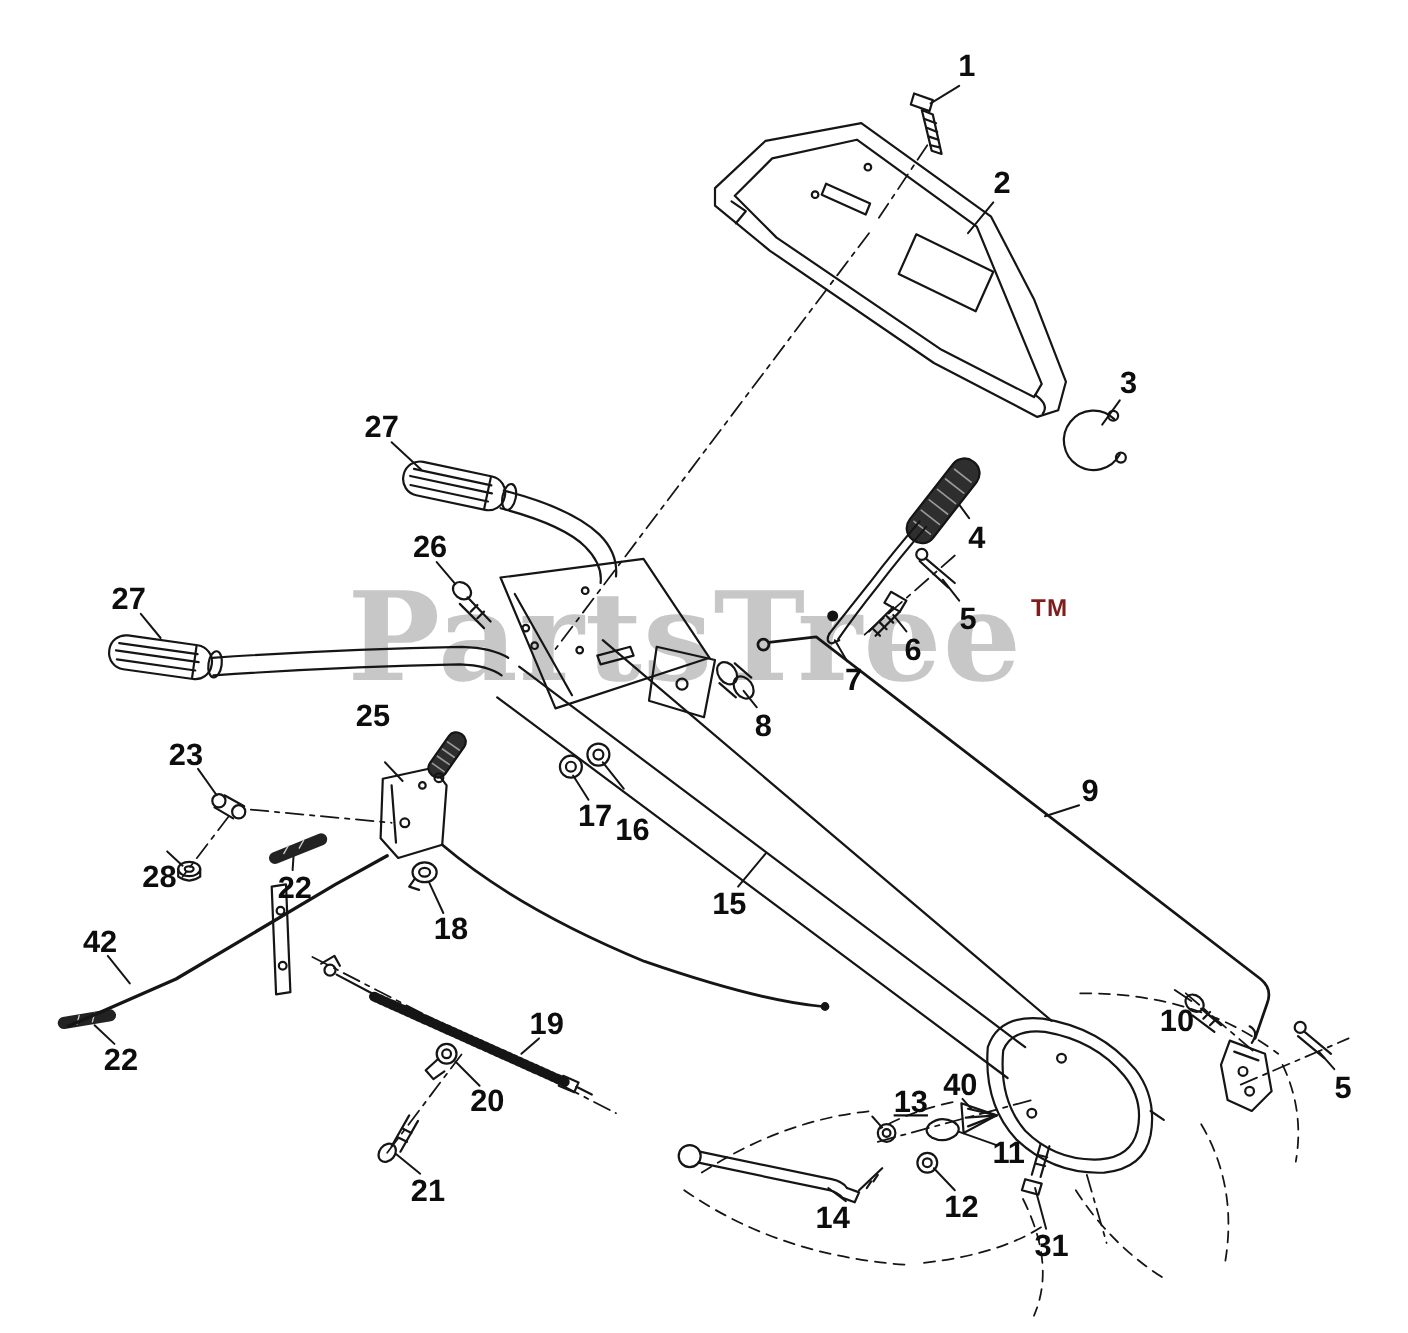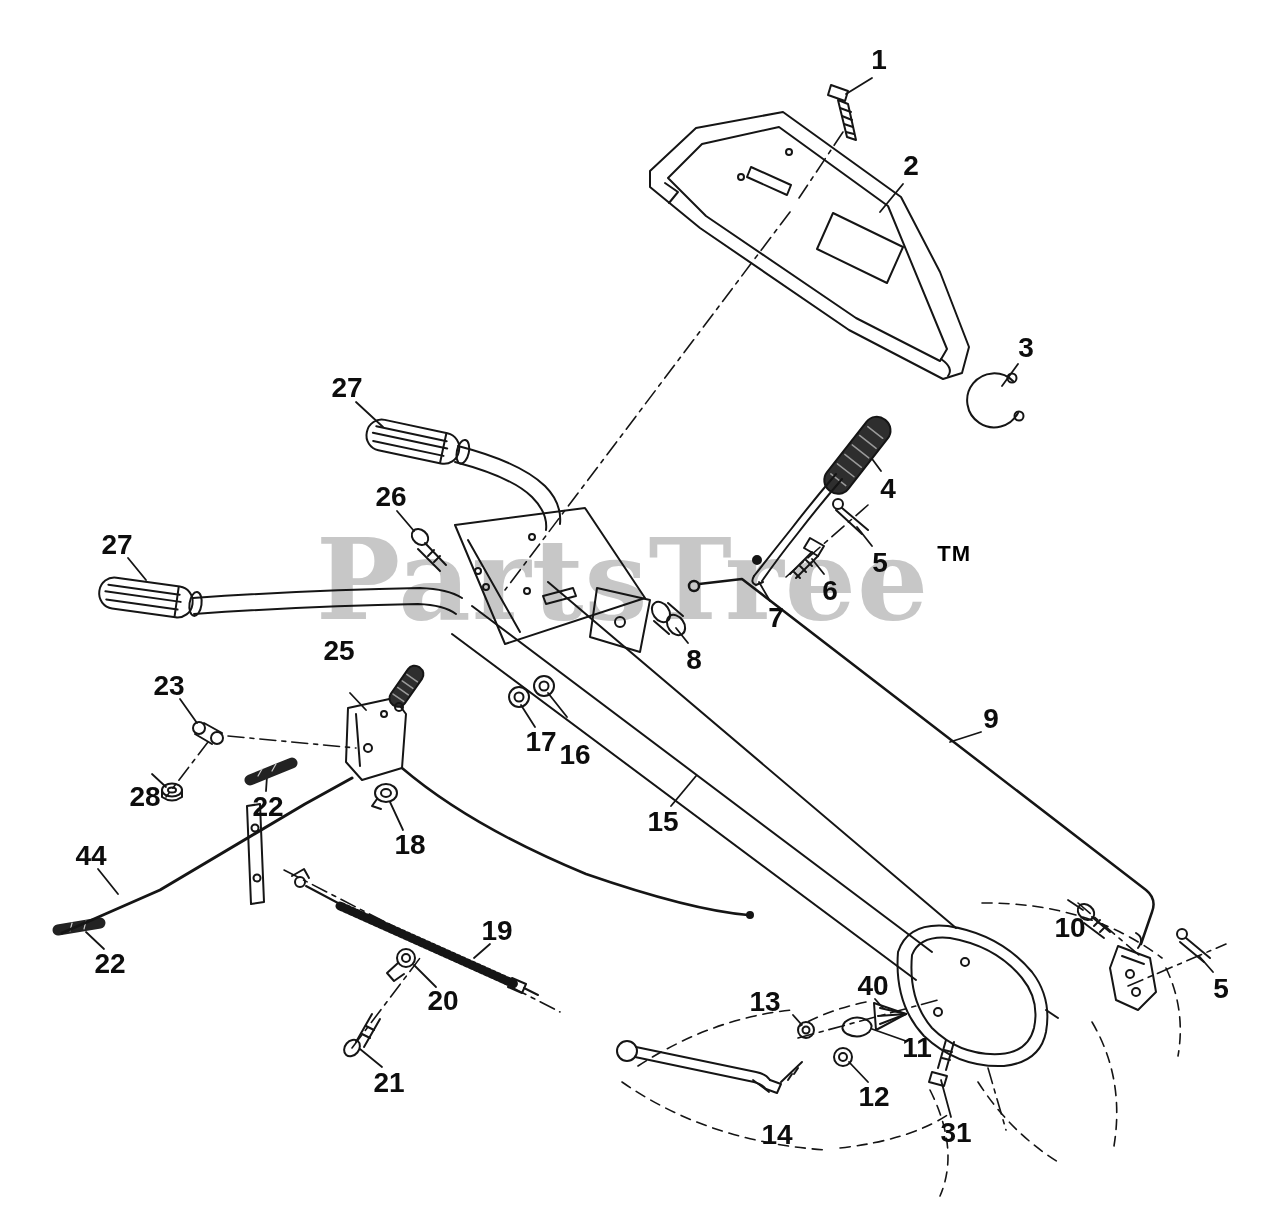--- a/index.html
+++ b/index.html
@@ -23,21 +23,21 @@
     color: #c7c7c7;
     letter-spacing: 1px;
     user-select: none;
     white-space: nowrap;
   }
   .watermark .tm {
     font-size: 22px;
     font-weight: bold;
     vertical-align: 58px;
     margin-left: 8px;
-    color: #000000;
+    color: #7f1d1d;
     font-family: "Liberation Sans", sans-serif;
   }
   #art {
     position: absolute;
     left: 0; top: 0;
     z-index: 2;
   }
   #labels-layer {
     position: absolute;
     left: 0; top: 0;
@@ -416,36 +416,36 @@
       <div class="part-label" style="left: 1026px; top: 348px;">3</div>
       <div class="part-label" style="left: 888px; top: 489px;">4</div>
       <div class="part-label" style="left: 880px; top: 563px;">5</div>
       <div class="part-label" style="left: 830px; top: 591px;">6</div>
       <div class="part-label" style="left: 776px; top: 618px;">7</div>
       <div class="part-label" style="left: 694px; top: 660px;">8</div>
       <div class="part-label" style="left: 991px; top: 719px;">9</div>
       <div class="part-label" style="left: 1070px; top: 928px;">10</div>
       <div class="part-label" style="left: 1221px; top: 989px;">5</div>
       <div class="part-label" style="left: 873px; top: 986px;">40</div>
-      <div class="part-label" style="left: 765px; top: 1002px;">13</div>
+      <div class="part-label" style="left: 828px; top: 1002px; text-decoration: underline;">13</div>
       <div class="part-label" style="left: 917px; top: 1048px;">11</div>
       <div class="part-label" style="left: 874px; top: 1097px;">12</div>
-      <div class="part-label" style="left: 777px; top: 1107px; margin-top: 28px;">14</div>
+      <div class="part-label" style="left: 757px; top: 1107px;">14</div>
       <div class="part-label" style="left: 956px; top: 1133px;">31</div>
       <div class="part-label" style="left: 663px; top: 822px;">15</div>
       <div class="part-label" style="left: 575px; top: 731px; margin-top: 24px;">16</div>
       <div class="part-label" style="left: 541px; top: 742px;">17</div>
       <div class="part-label" style="left: 410px; top: 845px;">18</div>
       <div class="part-label" style="left: 497px; top: 931px;">19</div>
       <div class="part-label" style="left: 443px; top: 1001px;">20</div>
       <div class="part-label" style="left: 389px; top: 1083px;">21</div>
       <div class="part-label" style="left: 268px; top: 807px;">22</div>
       <div class="part-label" style="left: 110px; top: 964px;">22</div>
       <div class="part-label" style="left: 169px; top: 686px;">23</div>
-      <div class="part-label" style="left: 91px; top: 856px;">44</div>
+      <div class="part-label" style="left: 91px; top: 856px;">42</div>
       <div class="part-label" style="left: 339px; top: 651px;">25</div>
       <div class="part-label" style="left: 391px; top: 497px;">26</div>
       <div class="part-label" style="left: 347px; top: 388px;">27</div>
       <div class="part-label" style="left: 117px; top: 545px;">27</div>
       <div class="part-label" style="left: 145px; top: 761px; margin-top: 36px;">28</div>
     </div>
 
 </div>
 
 </body></html>

